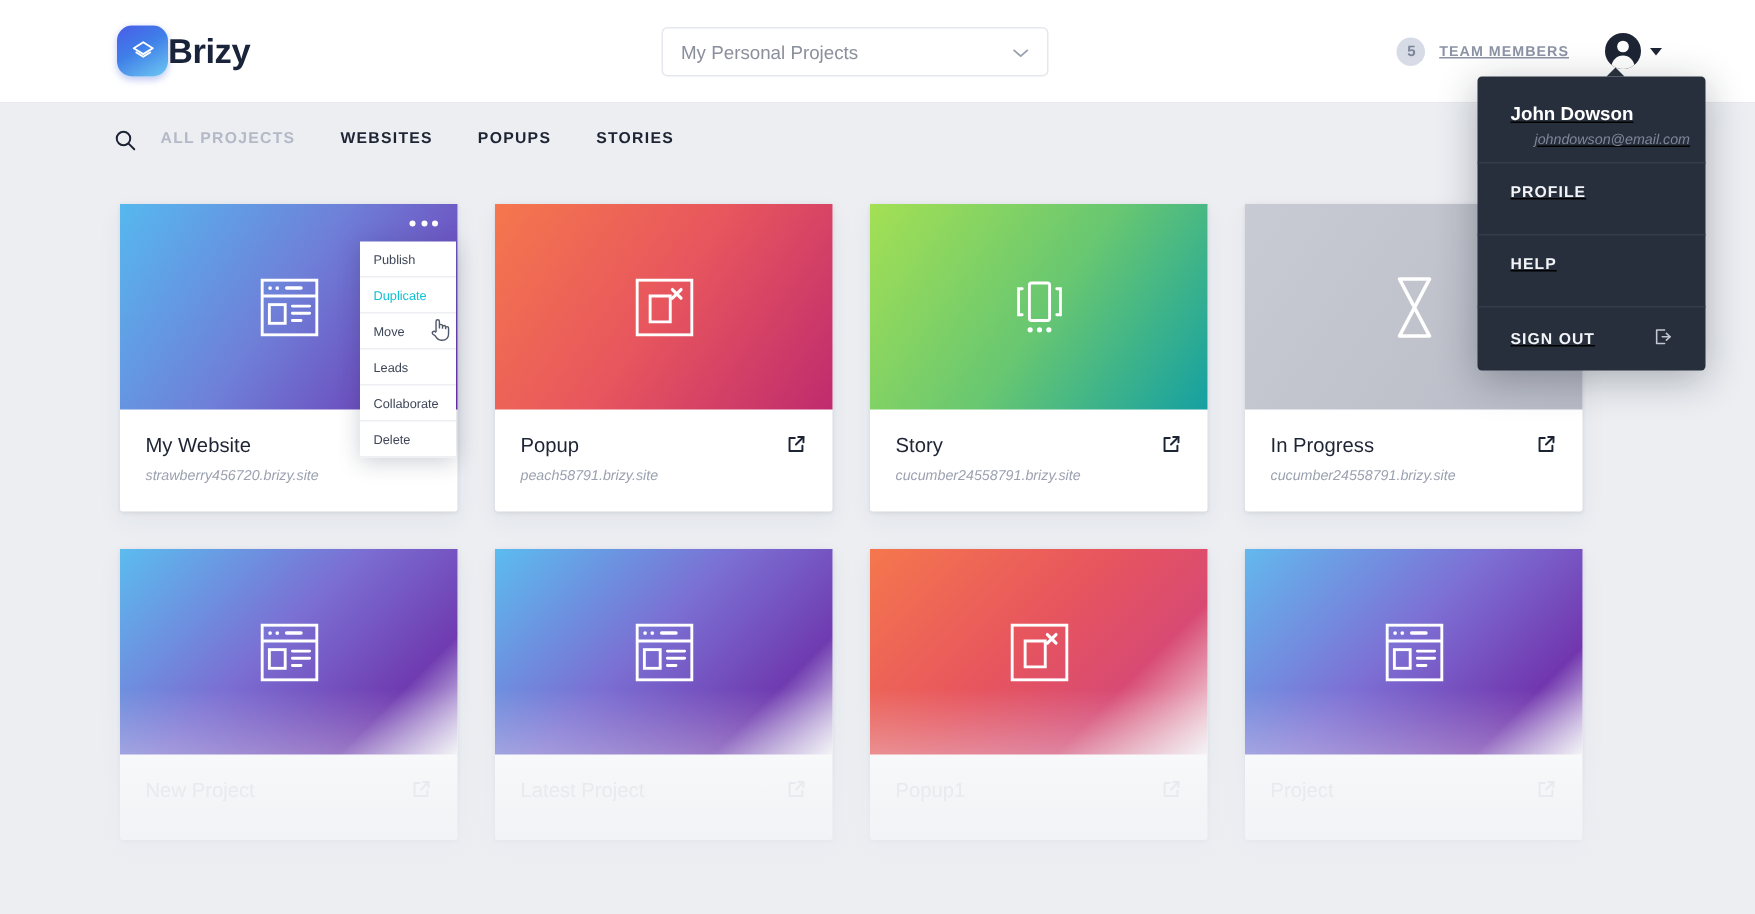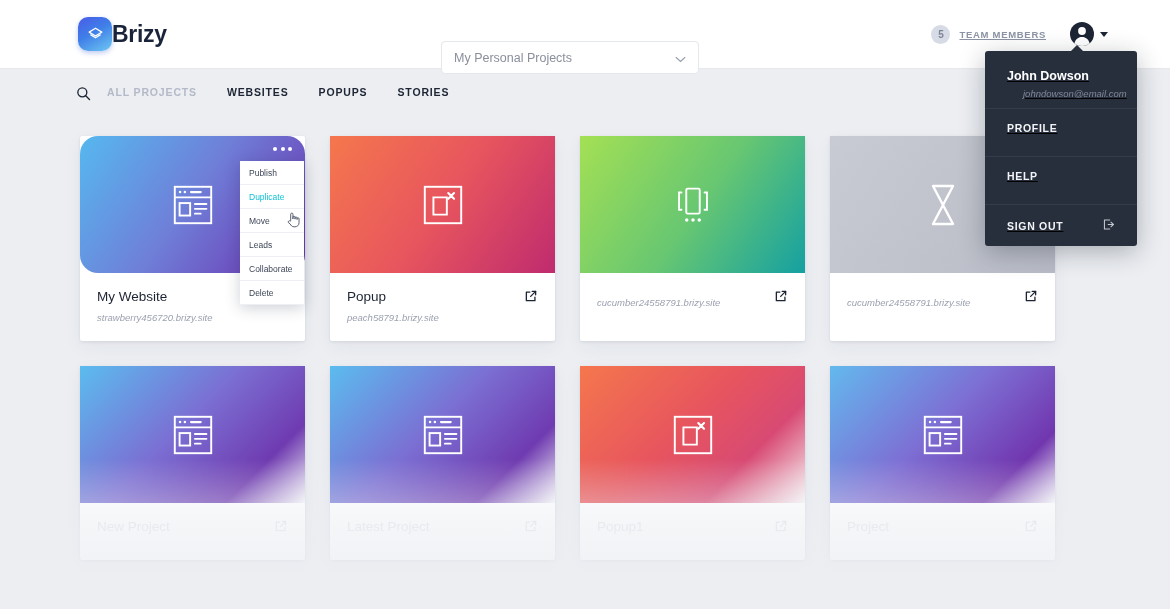--- a/index.html
+++ b/index.html
@@ -28,21 +28,21 @@
   }
   .brand-name {
     font-size: 23px; font-weight: bold;
     color: #19233a; letter-spacing: -0.3px;
   }
 
   .proj-select {
     position: absolute; left: 441px; top: 18px;
     width: 258px; height: 33px;
     background: #fff; border: 1px solid #e4e7ec; border-radius: 4px;
-    display: flex; align-items: center; padding: 0 12px; margin-top: 23px;
+    display: flex; align-items: center; padding: 0 12px;
   }
   .proj-select-value { font-size: 12.5px; color: #8a8f9c; flex: 1; }
 
   .team { position: absolute; right: 124px; top: 25px; display: flex; align-items: center; }
   .team-count {
     width: 19px; height: 19px; border-radius: 50%;
     background: #d6dbe6; color: #7c8496;
     font-size: 10px; font-weight: bold;
     display: flex; align-items: center; justify-content: center;
   }
@@ -103,21 +103,21 @@
   .card {
     width: 225px; background: #fff;
     border-radius: 2px;
     box-shadow: 0 1px 3px rgba(40,50,80,.10), 0 6px 18px rgba(40,50,80,.05);
     position: relative;
   }
   .thumb {
     height: 137px; position: relative;
     display: flex; align-items: center; justify-content: center;
   }
-  .thumb.g-blueviolet { background: linear-gradient(125deg, #56b8ef 0%, #6f7fd8 48%, #6b2fae 100%); border-radius: 18px; }
+  .thumb.g-blueviolet { background: linear-gradient(125deg, #56b8ef 0%, #6f7fd8 48%, #6b2fae 100%); }
   .thumb.g-orangered  { background: linear-gradient(125deg, #f5774d 0%, #e7555e 50%, #bf2b6e 100%); }
   .thumb.g-greenteal  { background: linear-gradient(125deg, #a4e054 0%, #68c771 52%, #15a0a2 100%); }
   .thumb.g-gray       { background: linear-gradient(125deg, #c8cbd3 0%, #b9bcc6 100%); }
   .thumb.g-bluepurple-fade { background: linear-gradient(135deg, #5bbcef 0%, #7b6fd3 45%, #6f3bb0 78%, #f6f7f9 100%); }
   .thumb.g-orangered-fade  { background: linear-gradient(135deg, #f5774d 0%, #e7555e 45%, #d84a73 72%, #f7f6f7 100%); }
   .thumb.g-bluepurple-fade2{ background: linear-gradient(135deg, #63b9ee 0%, #7d6fd4 46%, #7136ae 80%, #f6f7f9 100%); }
 
   .card-foot { padding: 16px 17px 18px 17px; position: relative; }
   .card-title { font-size: 13.5px; color: #1d2433; font-weight: normal; }
   .card-url { font-size: 9.5px; color: #9ba1b0; font-style: italic; margin-top: 8px; }
@@ -293,38 +293,40 @@
       <svg width="50" height="50" viewBox="0 0 52 52" fill="none" stroke="#ffffff" stroke-width="2" stroke-linecap="round">
         <rect x="19" y="9" width="14" height="26" rx="1.5"></rect>
         <path d="M14 13 H11.5 V31 H14"></path>
           <path d="M38 13 H40.5 V31 H38"></path>
         <circle cx="19.5" cy="41.5" r="1.8" fill="#fff" stroke="none"></circle>
         <circle cx="26" cy="41.5" r="1.8" fill="#fff" stroke="none"></circle>
         <circle cx="32.5" cy="41.5" r="1.8" fill="#fff" stroke="none"></circle>
       </svg>
     </div>
     <div class="card-foot">
+      <div class="card-title">Story</div>
       <div class="card-url">cucumber24558791.brizy.site</div>
       <span class="ext-icon">
         <svg width="14" height="14" viewBox="0 0 16 16" fill="none" stroke="#1d2433" stroke-width="1.5" stroke-linecap="round" stroke-linejoin="round">
           <path d="M12.5 9.3 V13.3 H2.7 V3.5 H6.7"></path>
             <path d="M9.3 2.7 H13.3 V6.7"></path>
             <path d="M13.3 2.7 L7.6 8.4"></path>
         </svg>
       </span>
     </div>
   </div>
 
   <div class="card">
     <div class="thumb g-gray">
       <svg width="42" height="46" viewBox="0 0 42 46" fill="none" stroke="#ffffff" stroke-width="2.4" stroke-linejoin="round">
         <path d="M11 4 H31 L21 23 L31 42 H11 L21 23 Z"></path>
       </svg>
     </div>
     <div class="card-foot">
+      <div class="card-title">In Progress</div>
       <div class="card-url">cucumber24558791.brizy.site</div>
       <span class="ext-icon">
         <svg width="14" height="14" viewBox="0 0 16 16" fill="none" stroke="#1d2433" stroke-width="1.5" stroke-linecap="round" stroke-linejoin="round">
           <path d="M12.5 9.3 V13.3 H2.7 V3.5 H6.7"></path>
             <path d="M9.3 2.7 H13.3 V6.7"></path>
             <path d="M13.3 2.7 L7.6 8.4"></path>
         </svg>
       </span>
     </div>
   </div>

